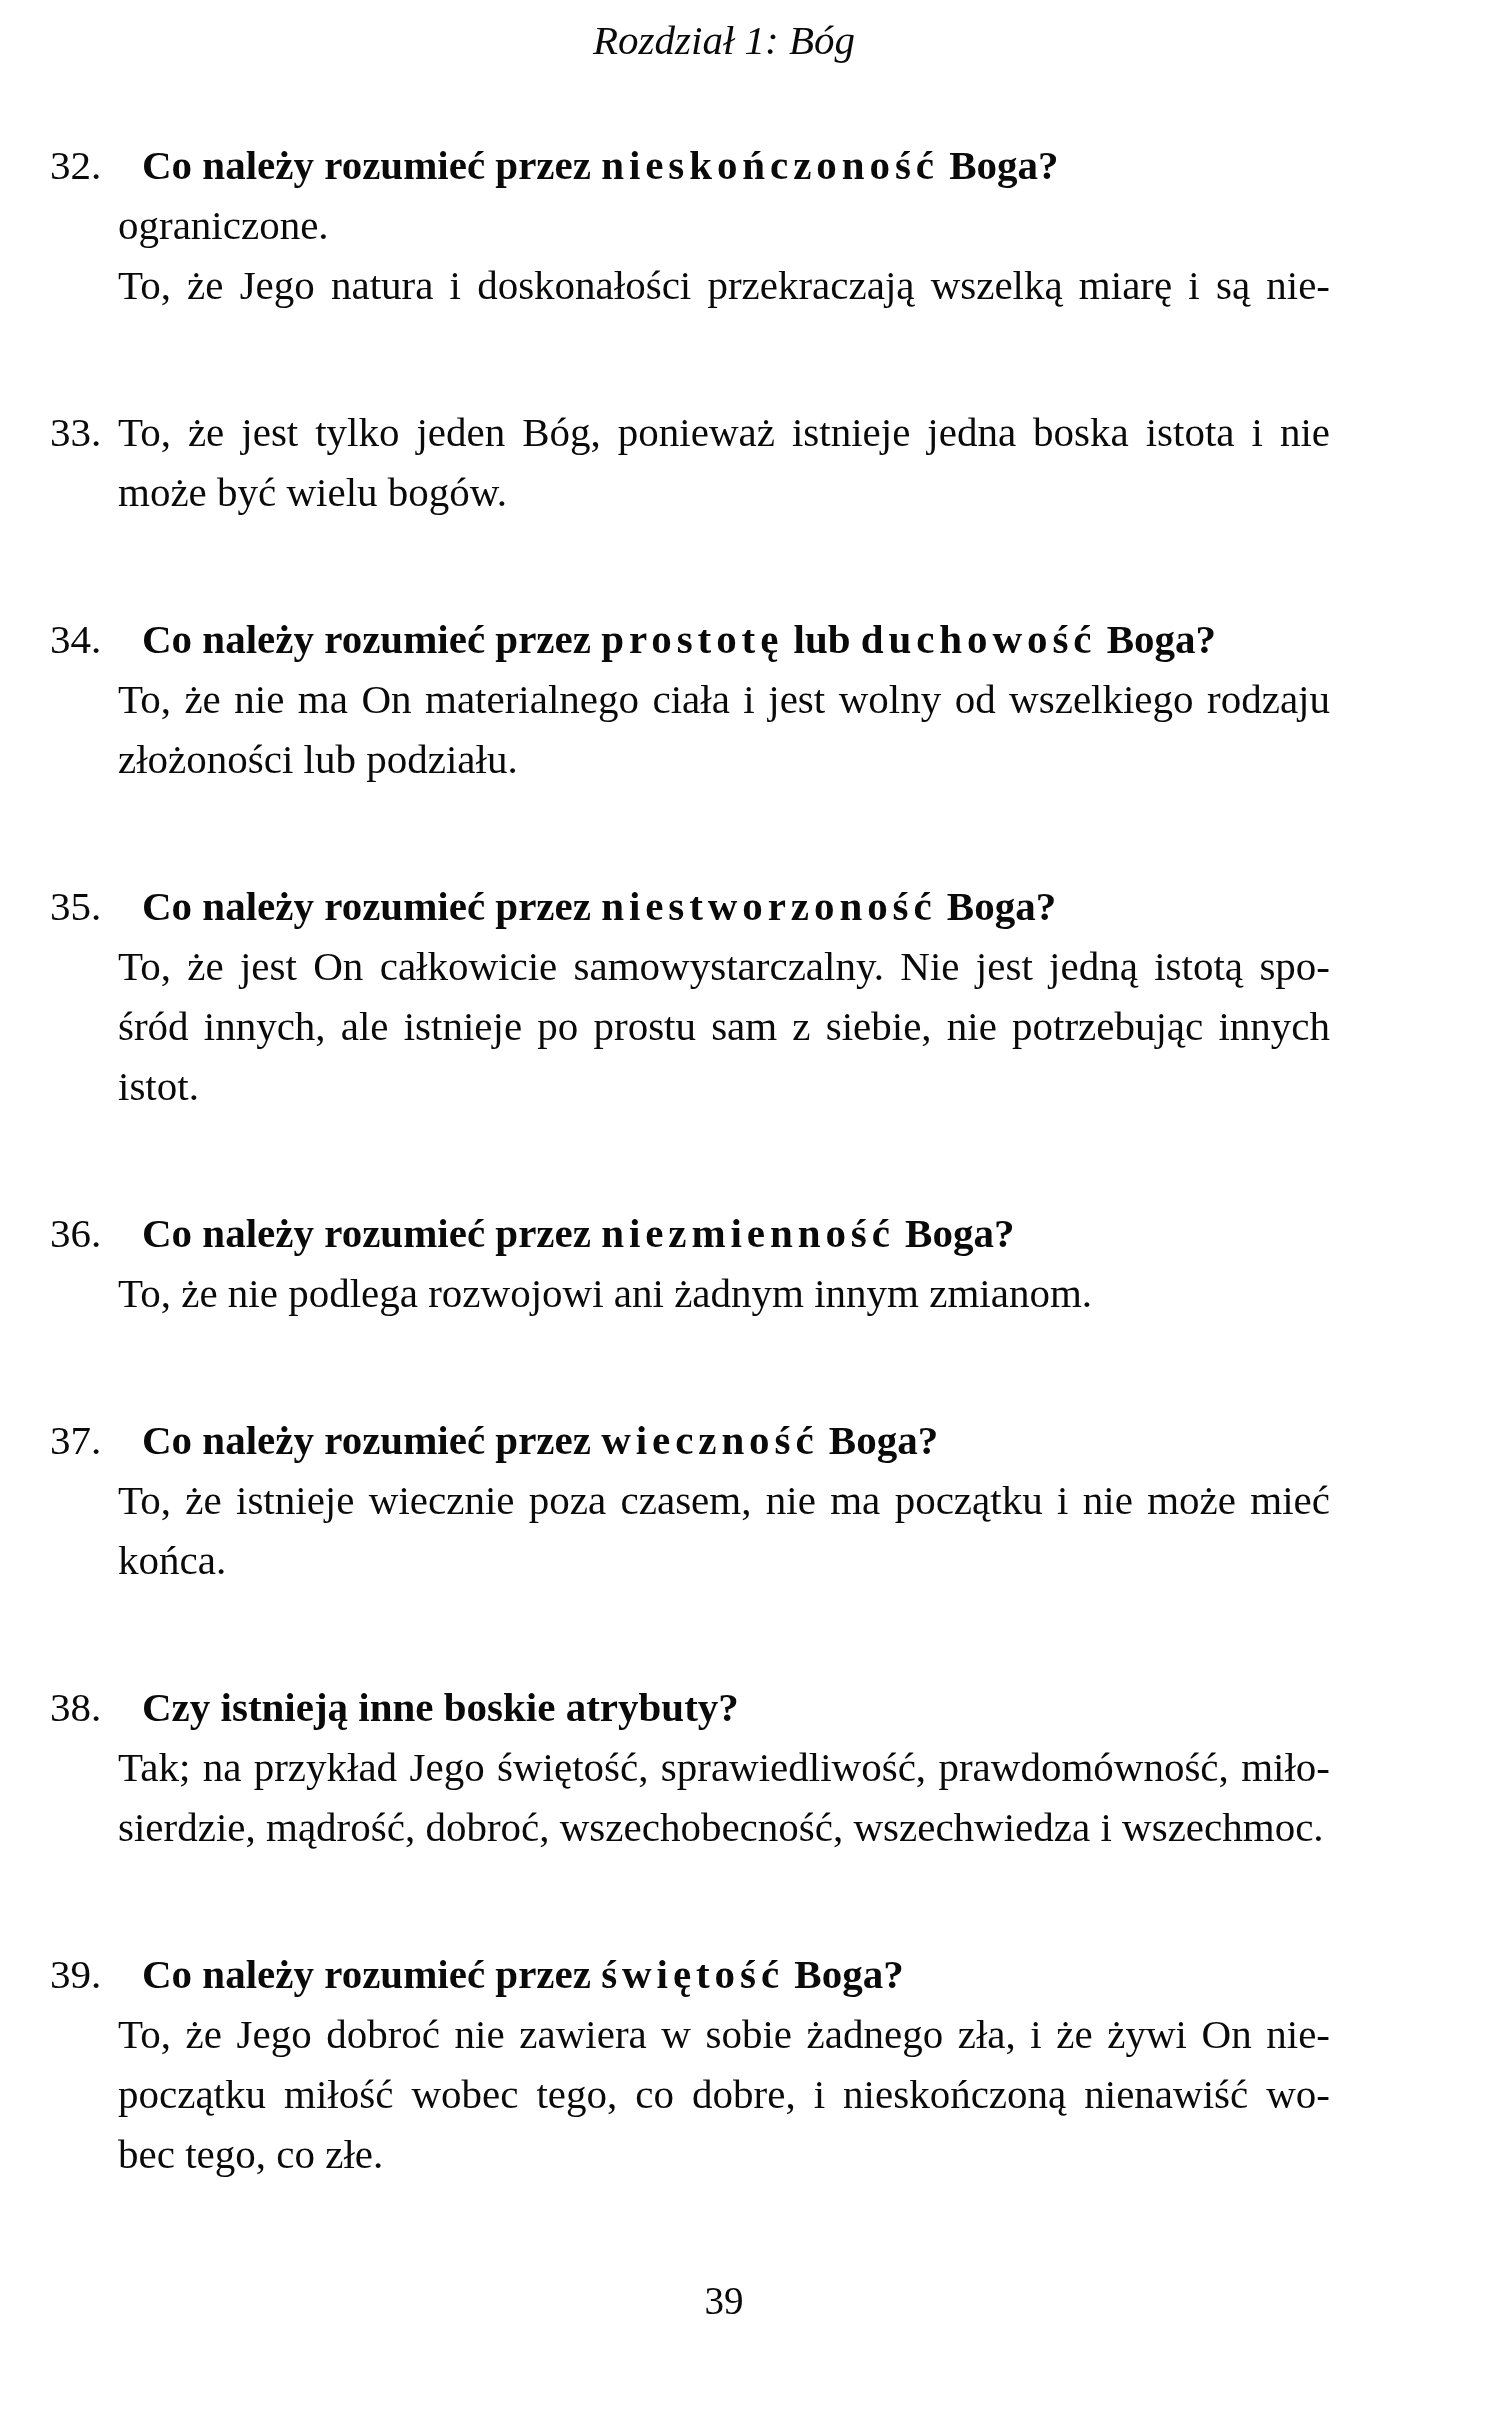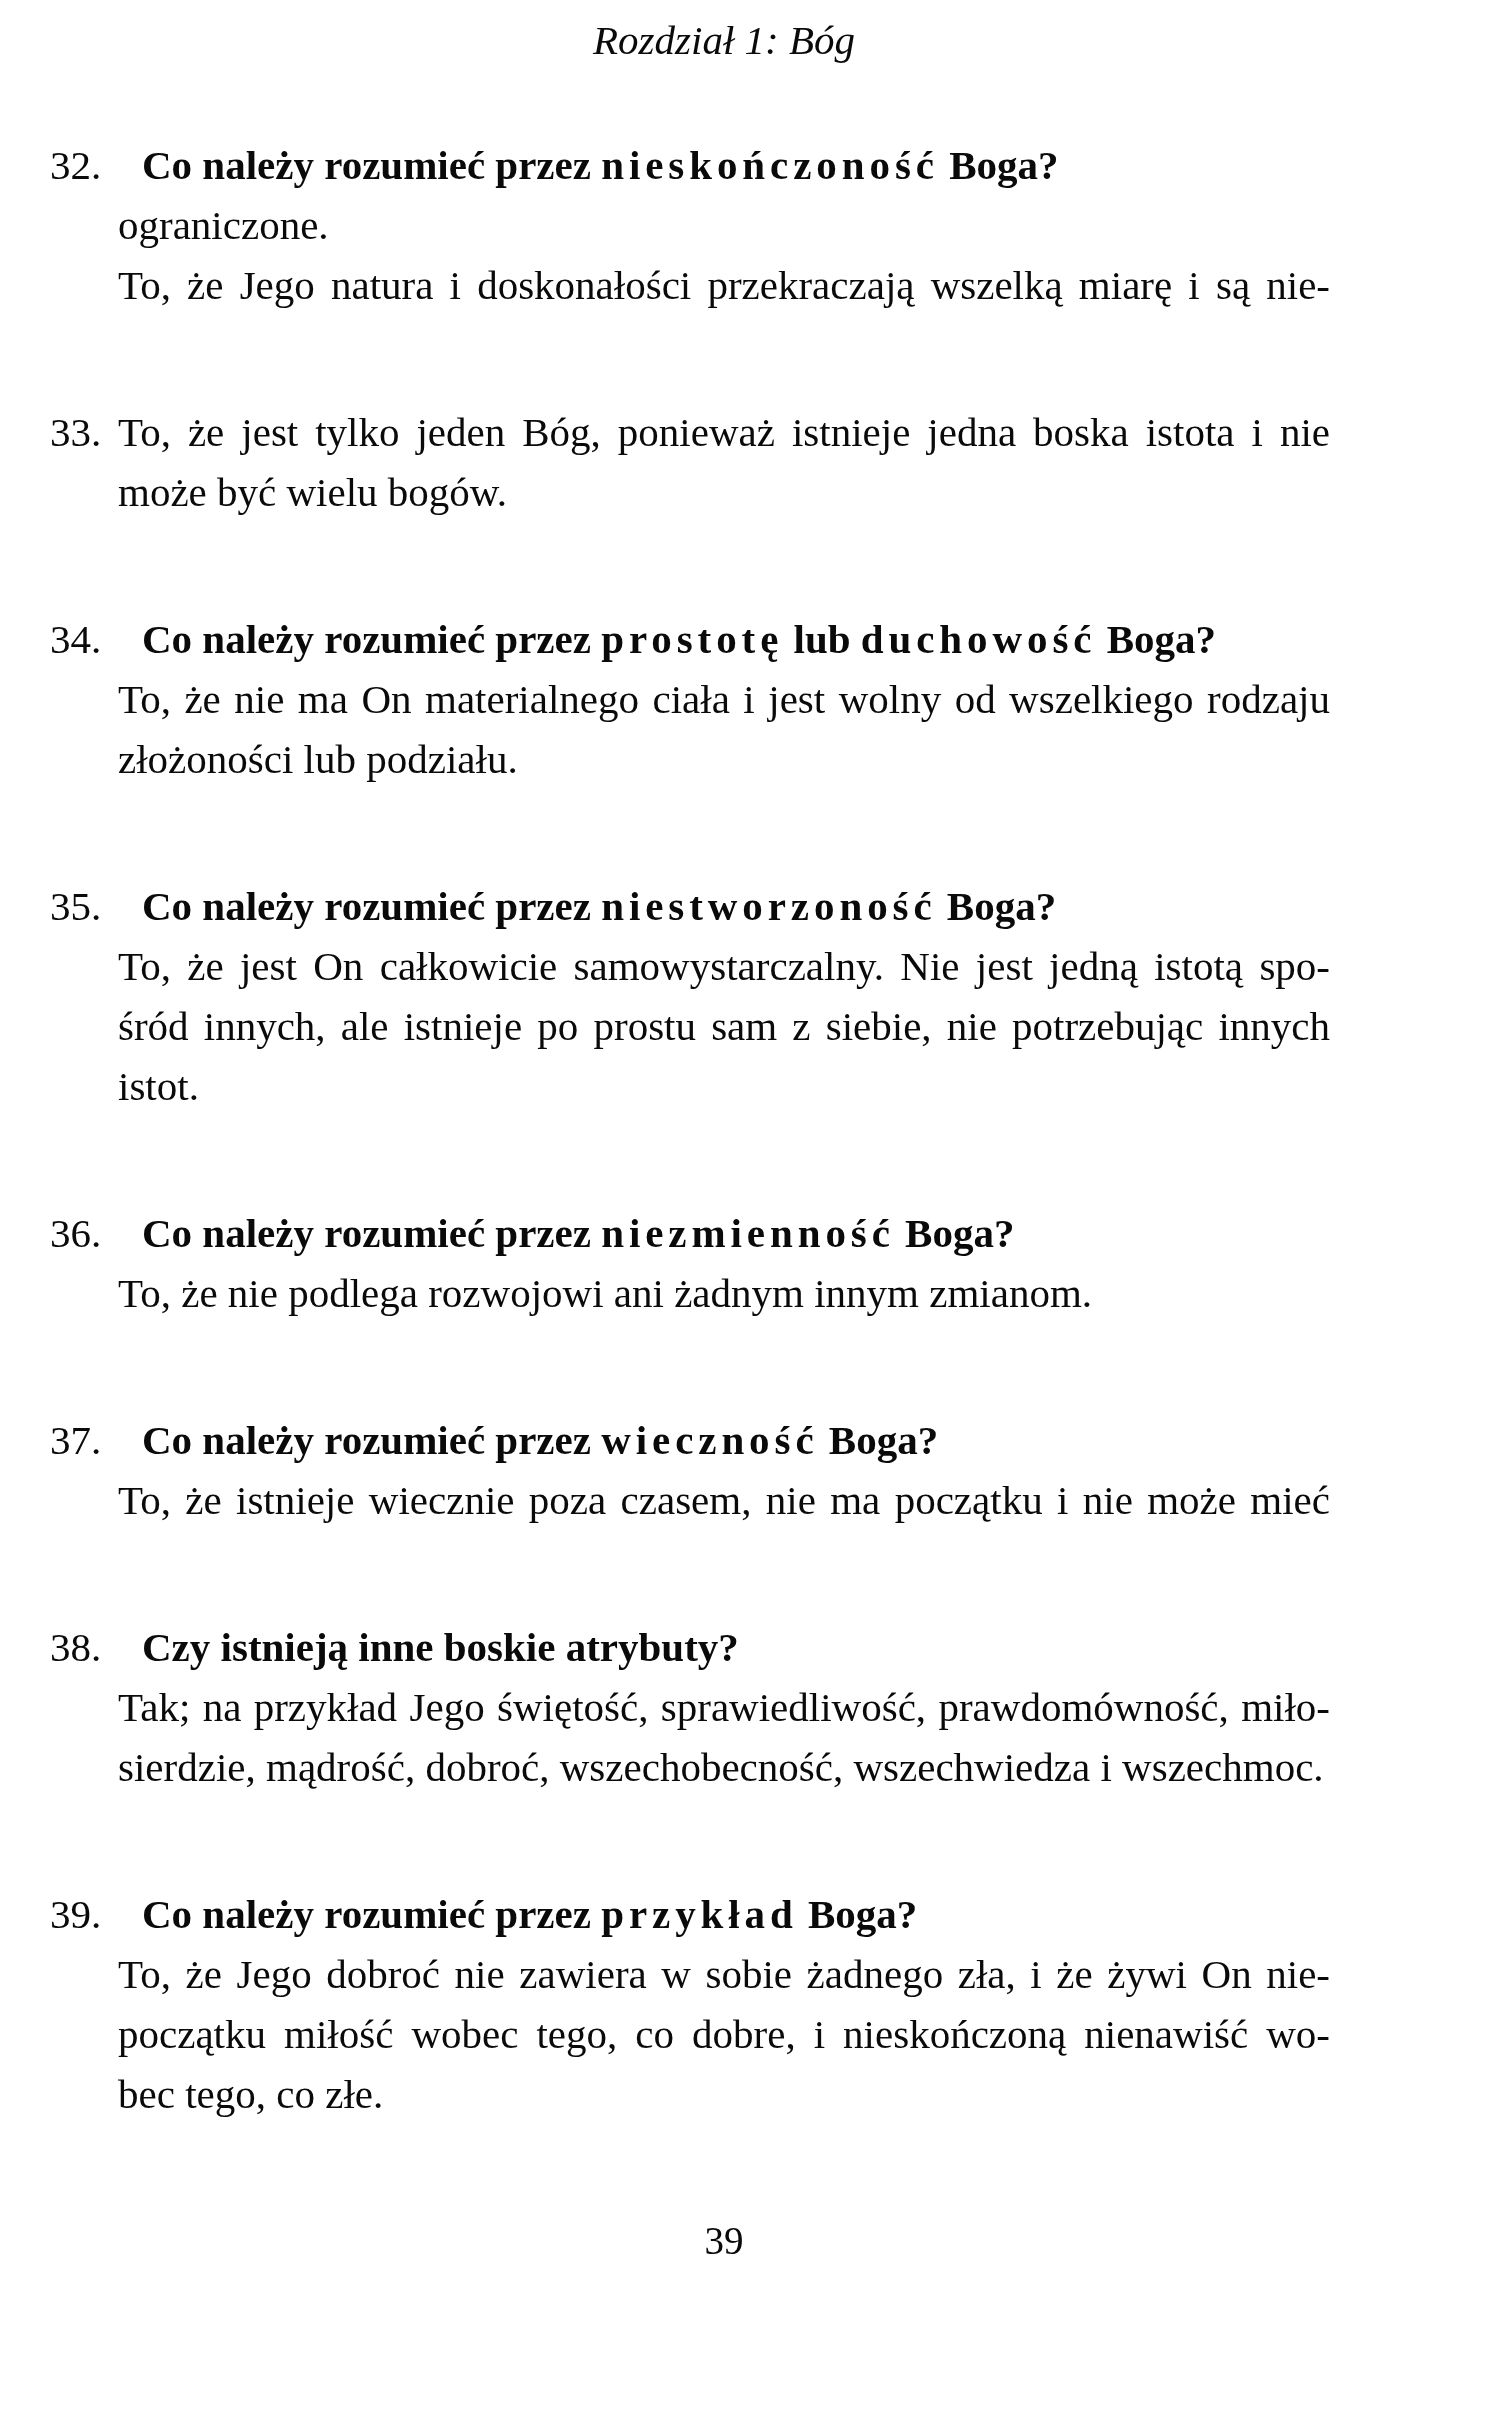--- a/index.html
+++ b/index.html
@@ -118,36 +118,37 @@
       <div class="question"><span>Co należy rozumieć przez </span><span class="sperr">niezmienność</span><span></span><span class="sperr"></span><span> Boga?</span></div>
       <div class="ans-line last">To, że nie podlega rozwojowi ani żadnym innym zmianom.</div>
     </div>
   </section>
 
   <section class="qa-block">
     <span class="num">37.</span>
     <div class="qa-content">
       <div class="question"><span>Co należy rozumieć przez </span><span class="sperr">wieczność</span><span></span><span class="sperr"></span><span> Boga?</span></div>
       <div class="ans-line">To, że istnieje wiecznie poza czasem, nie ma początku i nie może mieć</div>
+      <div class="ans-line last">końca.</div>
     </div>
   </section>
 
   <section class="qa-block">
     <span class="num">38.</span>
     <div class="qa-content">
       <div class="question"><span>Czy istnieją inne boskie atrybuty?</span><span class="sperr"></span><span></span><span class="sperr"></span><span></span></div>
       <div class="ans-line">Tak; na przykład Jego świętość, sprawiedliwość, prawdomówność, miło-</div>
       <div class="ans-line last">sierdzie, mądrość, dobroć, wszechobecność, wszechwiedza i wszechmoc.</div>
     </div>
   </section>
 
   <section class="qa-block">
     <span class="num">39.</span>
     <div class="qa-content">
-      <div class="question"><span>Co należy rozumieć przez </span><span class="sperr">przykład</span><span></span><span class="sperr"></span><span> Boga?</span></div>
+      <div class="question"><span>Co należy rozumieć przez </span><span class="sperr">świętość</span><span></span><span class="sperr"></span><span> Boga?</span></div>
       <div class="ans-line">To, że Jego dobroć nie zawiera w sobie żadnego zła, i że żywi On nie-</div>
       <div class="ans-line">początku miłość wobec tego, co dobre, i nieskończoną nienawiść wo-</div>
       <div class="ans-line last">bec tego, co złe.</div>
     </div>
   </section>
 
   <div class="page-footer">39</div>
 
 </div>
 

